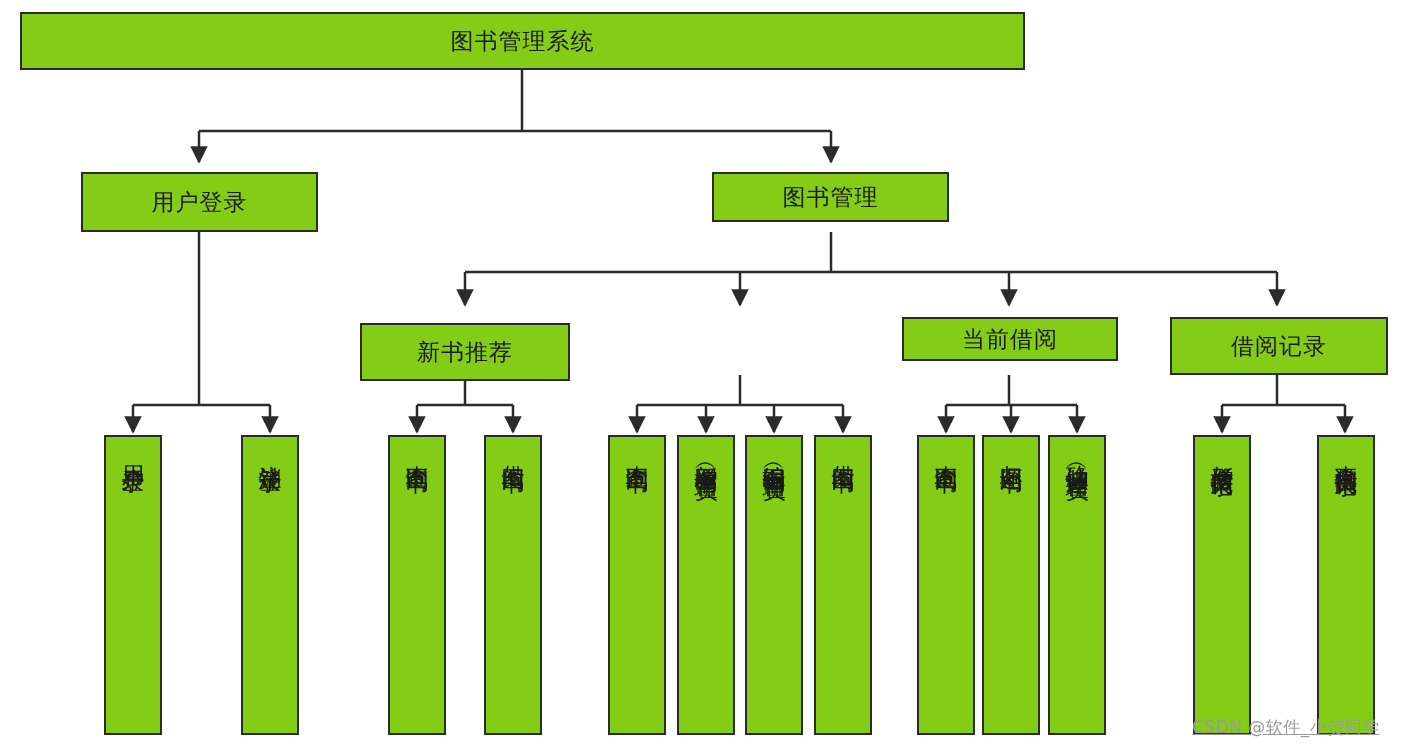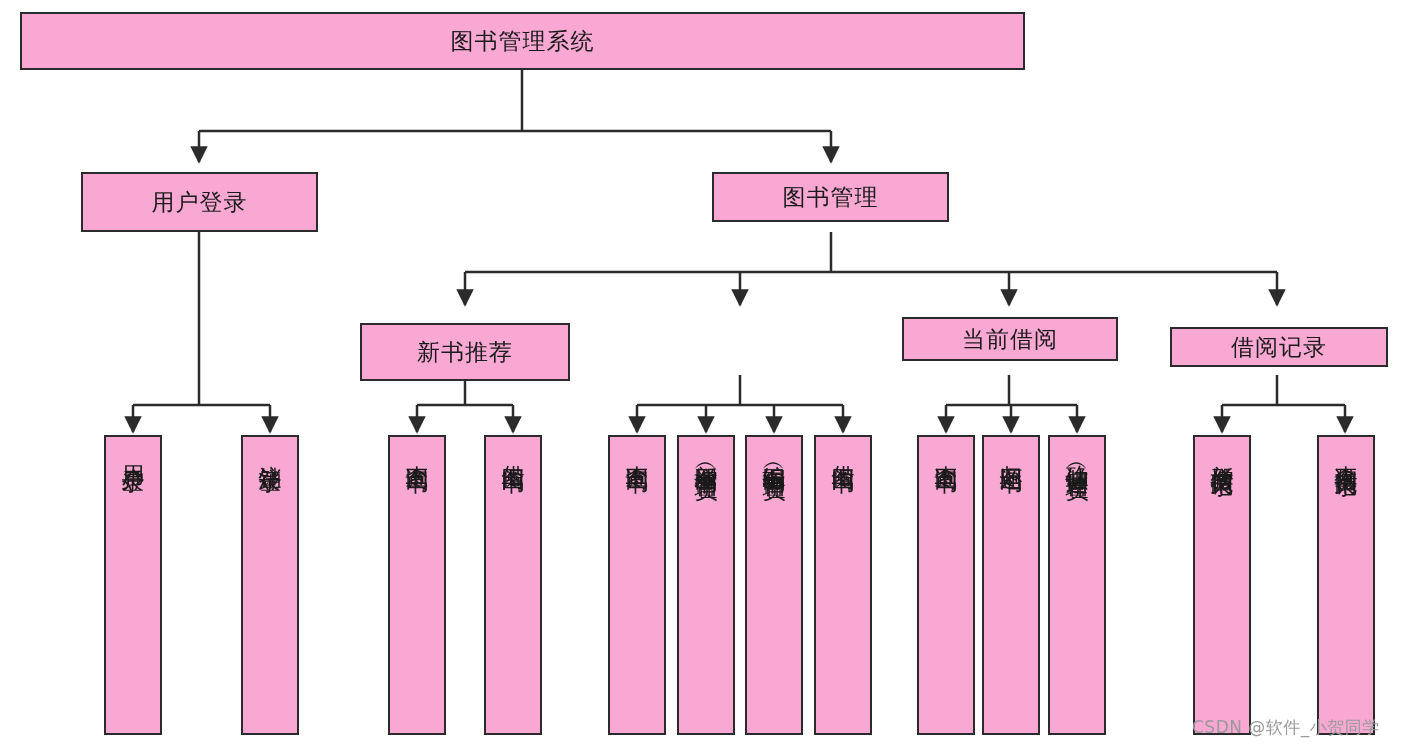--- a/index.html
+++ b/index.html
@@ -21,21 +21,21 @@
     position: absolute;
     left: 0;
     top: 0;
     width: 1405px;
     height: 747px;
     pointer-events: none;
   }
   .node {
     position: absolute;
     box-sizing: border-box;
-    background: #f9a8d4;
+    background: #84cc16;
     border: 2.5px solid #2b2b2b;
     display: flex;
     align-items: center;
     justify-content: center;
     color: #1a1a1a;
   }
   .node-label {
     display: block;
     text-align: center;
     line-height: 1.25;
@@ -62,20 +62,21 @@
     letter-spacing: 2px;
     white-space: nowrap;
     height: auto;
   }
   .watermark {
     position: absolute;
     font-size: 17px;
     color: #9a9a9a;
     white-space: nowrap;
     letter-spacing: 0.5px;
+    text-decoration: underline;
   }
 </style>
 </head>
 <body>
 
 <div id="canvas">
 
   <svg class="edges" viewBox="0 0 1405 747" xmlns="http://www.w3.org/2000/svg">
     <defs>
       <marker id="arrow" viewBox="0 0 10 10" refX="9" refY="5" markerWidth="7" markerHeight="7" orient="auto-start-reverse">
@@ -141,21 +142,21 @@
 
   <div class="node horizontal" style="left:360px; top:323px; width:210px; height:58px;">
     <span class="node-label">新书推荐</span>
   </div>
 
 
   <div class="node horizontal" style="left:902px; top:317px; width:216px; height:44px;">
     <span class="node-label">当前借阅</span>
   </div>
 
-  <div class="node horizontal" style="left:1170px; top:327px; width:218px; height:40px;">
+  <div class="node horizontal" style="left:1170px; top:317px; width:218px; height:58px;">
     <span class="node-label">借阅记录</span>
   </div>
 
   <div class="node vertical" style="left:104px; top:435px; width:58px; height:300px;">
     <span class="node-label">用户登录</span>
   </div>
 
   <div class="node vertical" style="left:241px; top:435px; width:58px; height:300px;">
     <span class="node-label">注销登录</span>
   </div>

